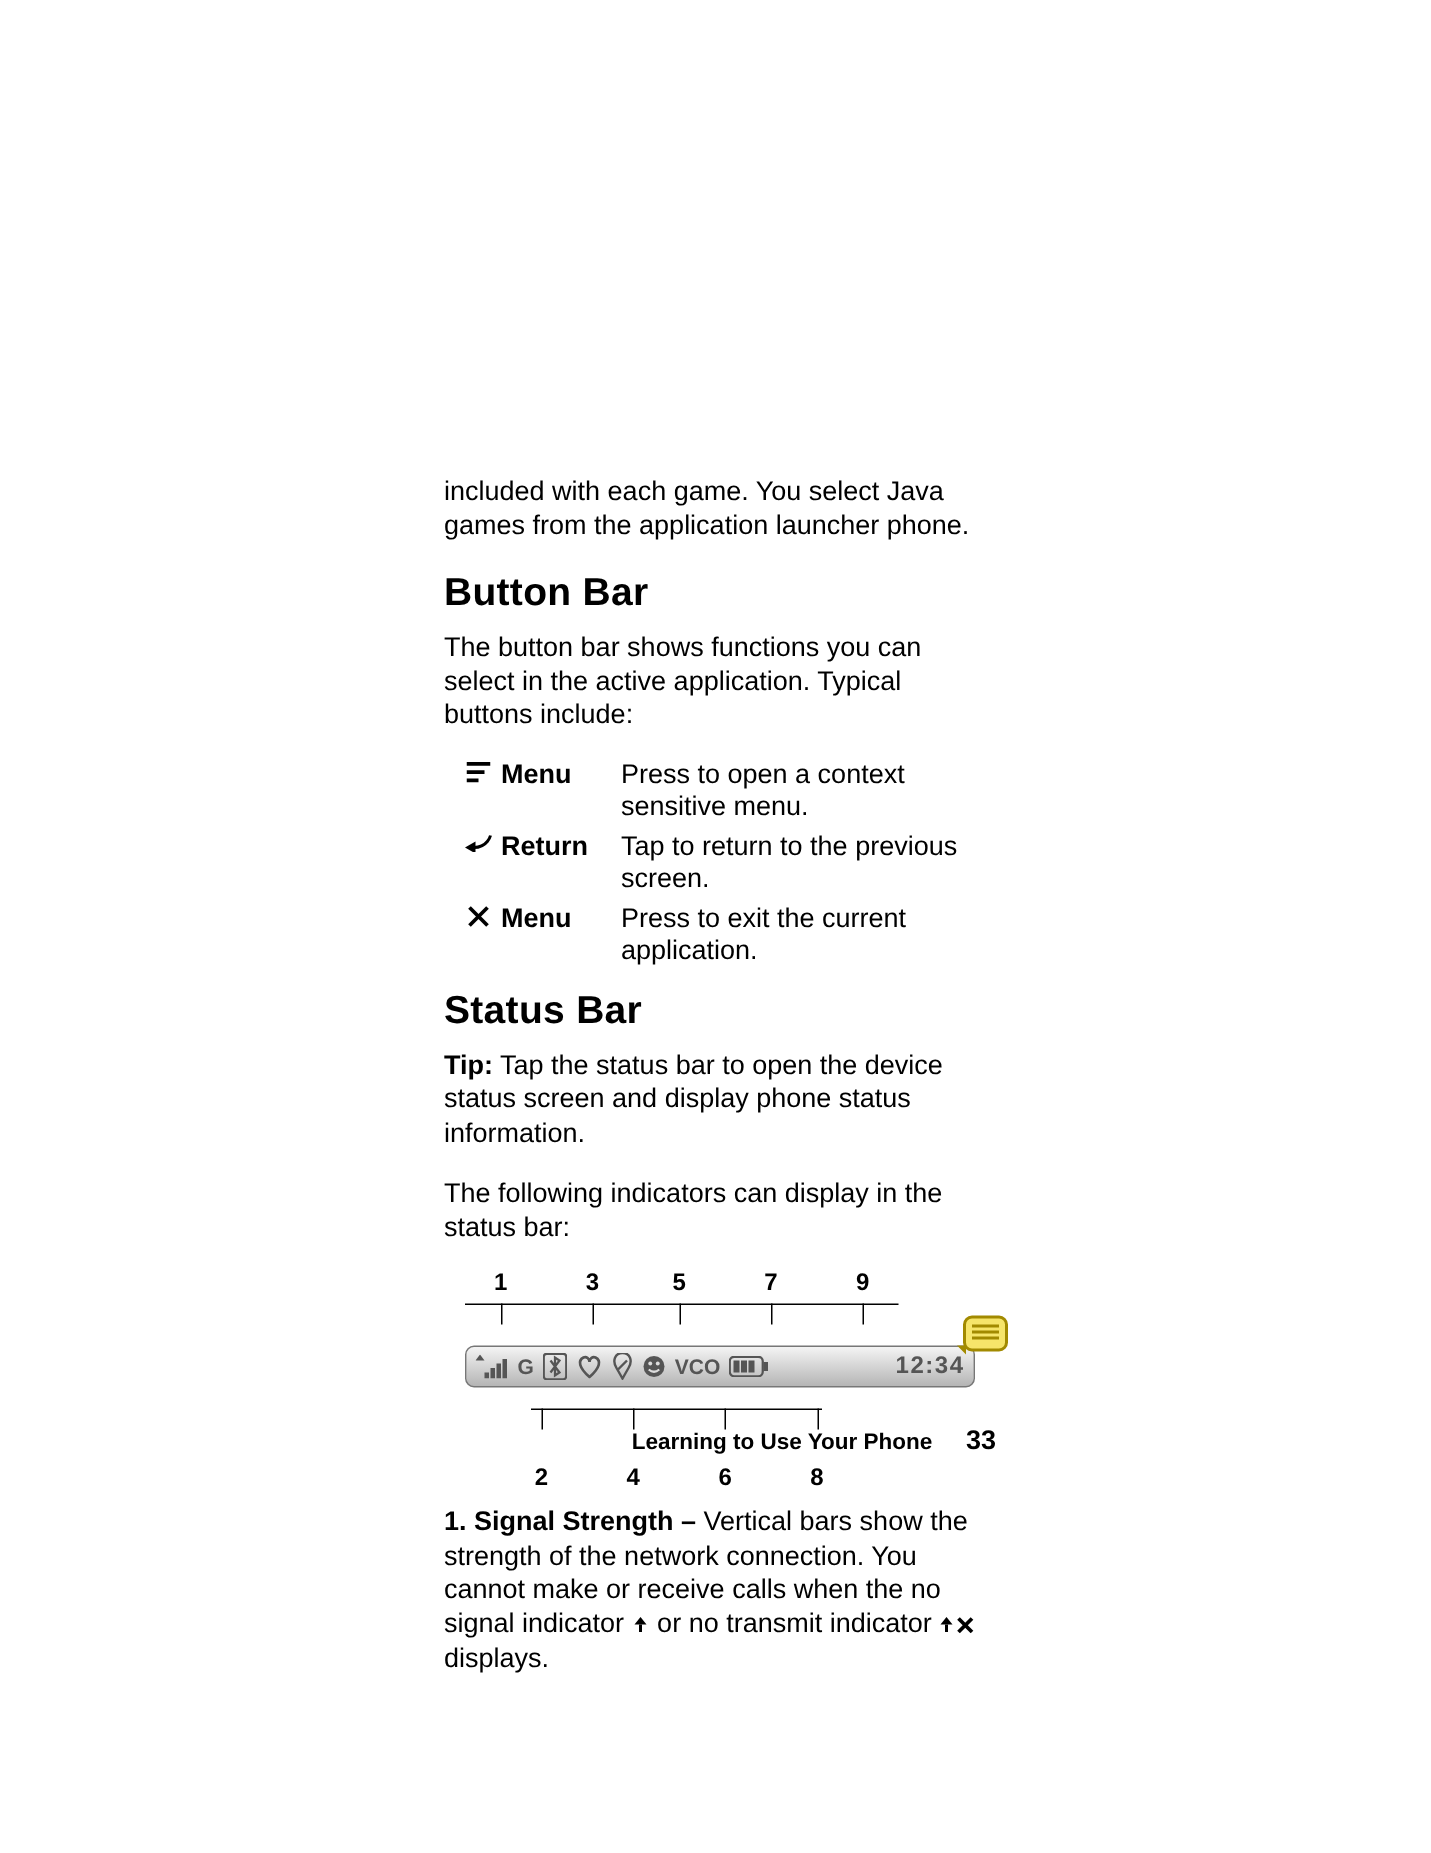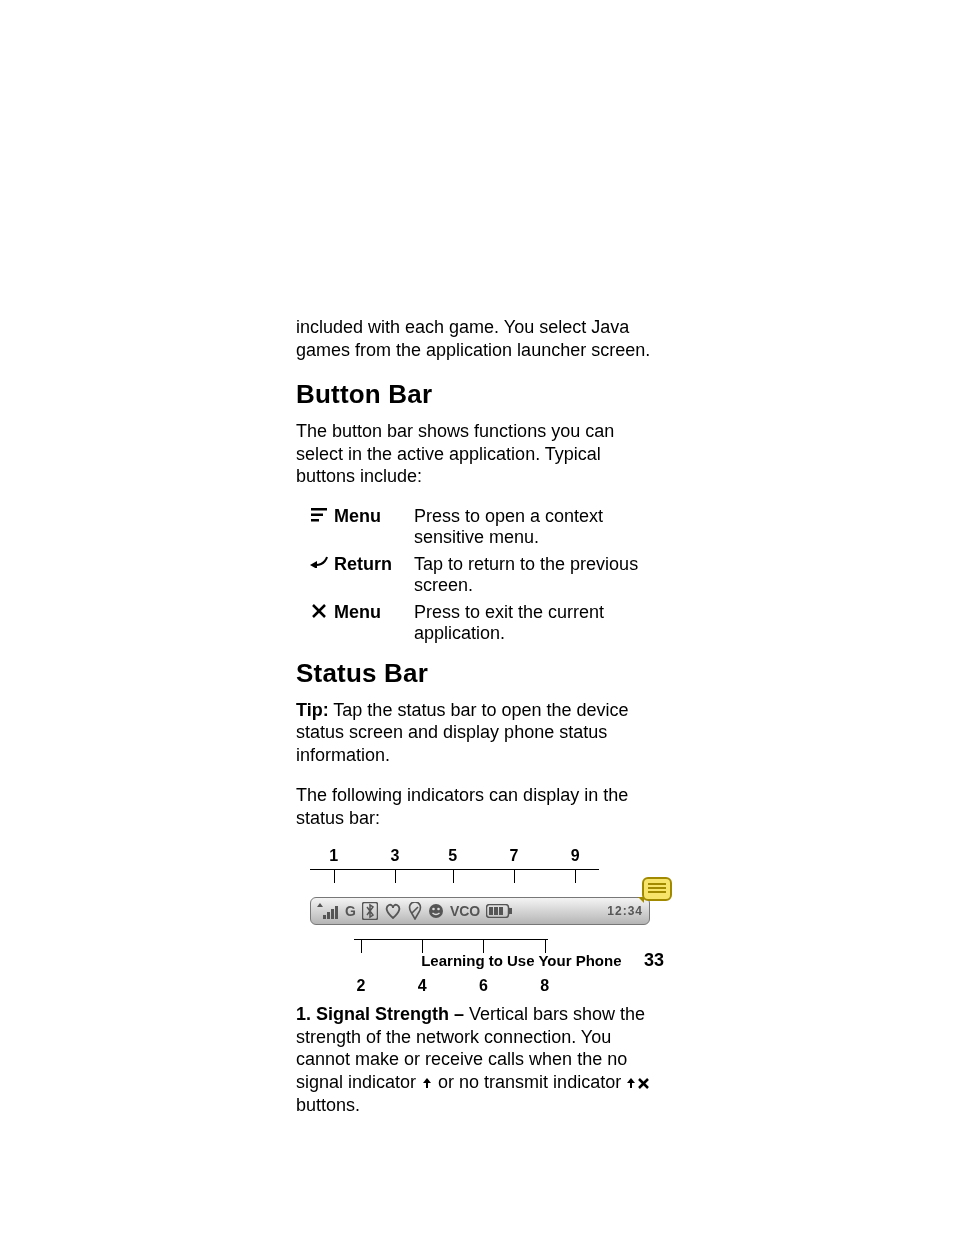--- a/index.html
+++ b/index.html
@@ -129,21 +129,21 @@
     box-sizing: border-box;
   }
   .sb-item {
     display: inline-flex;
     align-items: center;
     justify-content: center;
   }
   .sb-time {
     margin-left: auto;
     letter-spacing: 1px;
-    font-size: 12px;
+    font-size: 16px;
     color: #555;
   }
   .callout-box {
     position: absolute;
     right: -22px;
     top: 30px;
     width: 26px;
     height: 20px;
     border: 2px solid #a28a00;
     border-radius: 6px;
@@ -169,21 +169,21 @@
   .inline-icon {
     display: inline-block;
     vertical-align: middle;
   }
 </style>
 </head>
 <body>
 
 <div class="page">
 
-  <p class="body-text">included with each game. You select Java games from the application launcher screen.</p>
+  <p class="body-text">included with each game. You select Java games from the application launcher phone.</p>
 
   <h2 class="section">Button Bar</h2>
 
   <p class="body-text">The button bar shows functions you can select in the active application. Typical buttons include:</p>
 
   <div class="button-table">
 
     <div class="row">
       <div class="bt-icon">
         <svg width="16" height="14" viewBox="0 0 16 14">
@@ -318,21 +318,21 @@
 
   <p class="body-text">
     <span class="num-bold">1. Signal Strength –</span><span> Vertical bars show the strength of the network connection. You cannot make or receive calls when the no signal indicator </span><span class="inline-icon"><svg width="12" height="12" viewBox="0 0 12 12">
           <path d="M6 1 L10 6 L2 6 Z" fill="#000"></path>
           <rect x="5" y="6" width="2" height="5" fill="#000"></rect>
         </svg></span><span> or no transmit indicator </span><span class="inline-icon"><svg width="24" height="12" viewBox="0 0 24 12">
           <path d="M5 1 L9 6 L1 6 Z" fill="#000"></path>
           <rect x="4" y="6" width="2" height="5" fill="#000"></rect>
           <line x1="13" y1="2" x2="22" y2="11" stroke="#000" stroke-width="2.5"></line>
           <line x1="22" y1="2" x2="13" y2="11" stroke="#000" stroke-width="2.5"></line>
-        </svg></span><span> buttons.</span>
+        </svg></span><span> displays.</span>
   </p>
 
   <div class="footer">
     <span class="ft-text">Learning to Use Your Phone</span>
     <span class="ft-page">33</span>
   </div>
 
 </div>
 
 </body></html>

